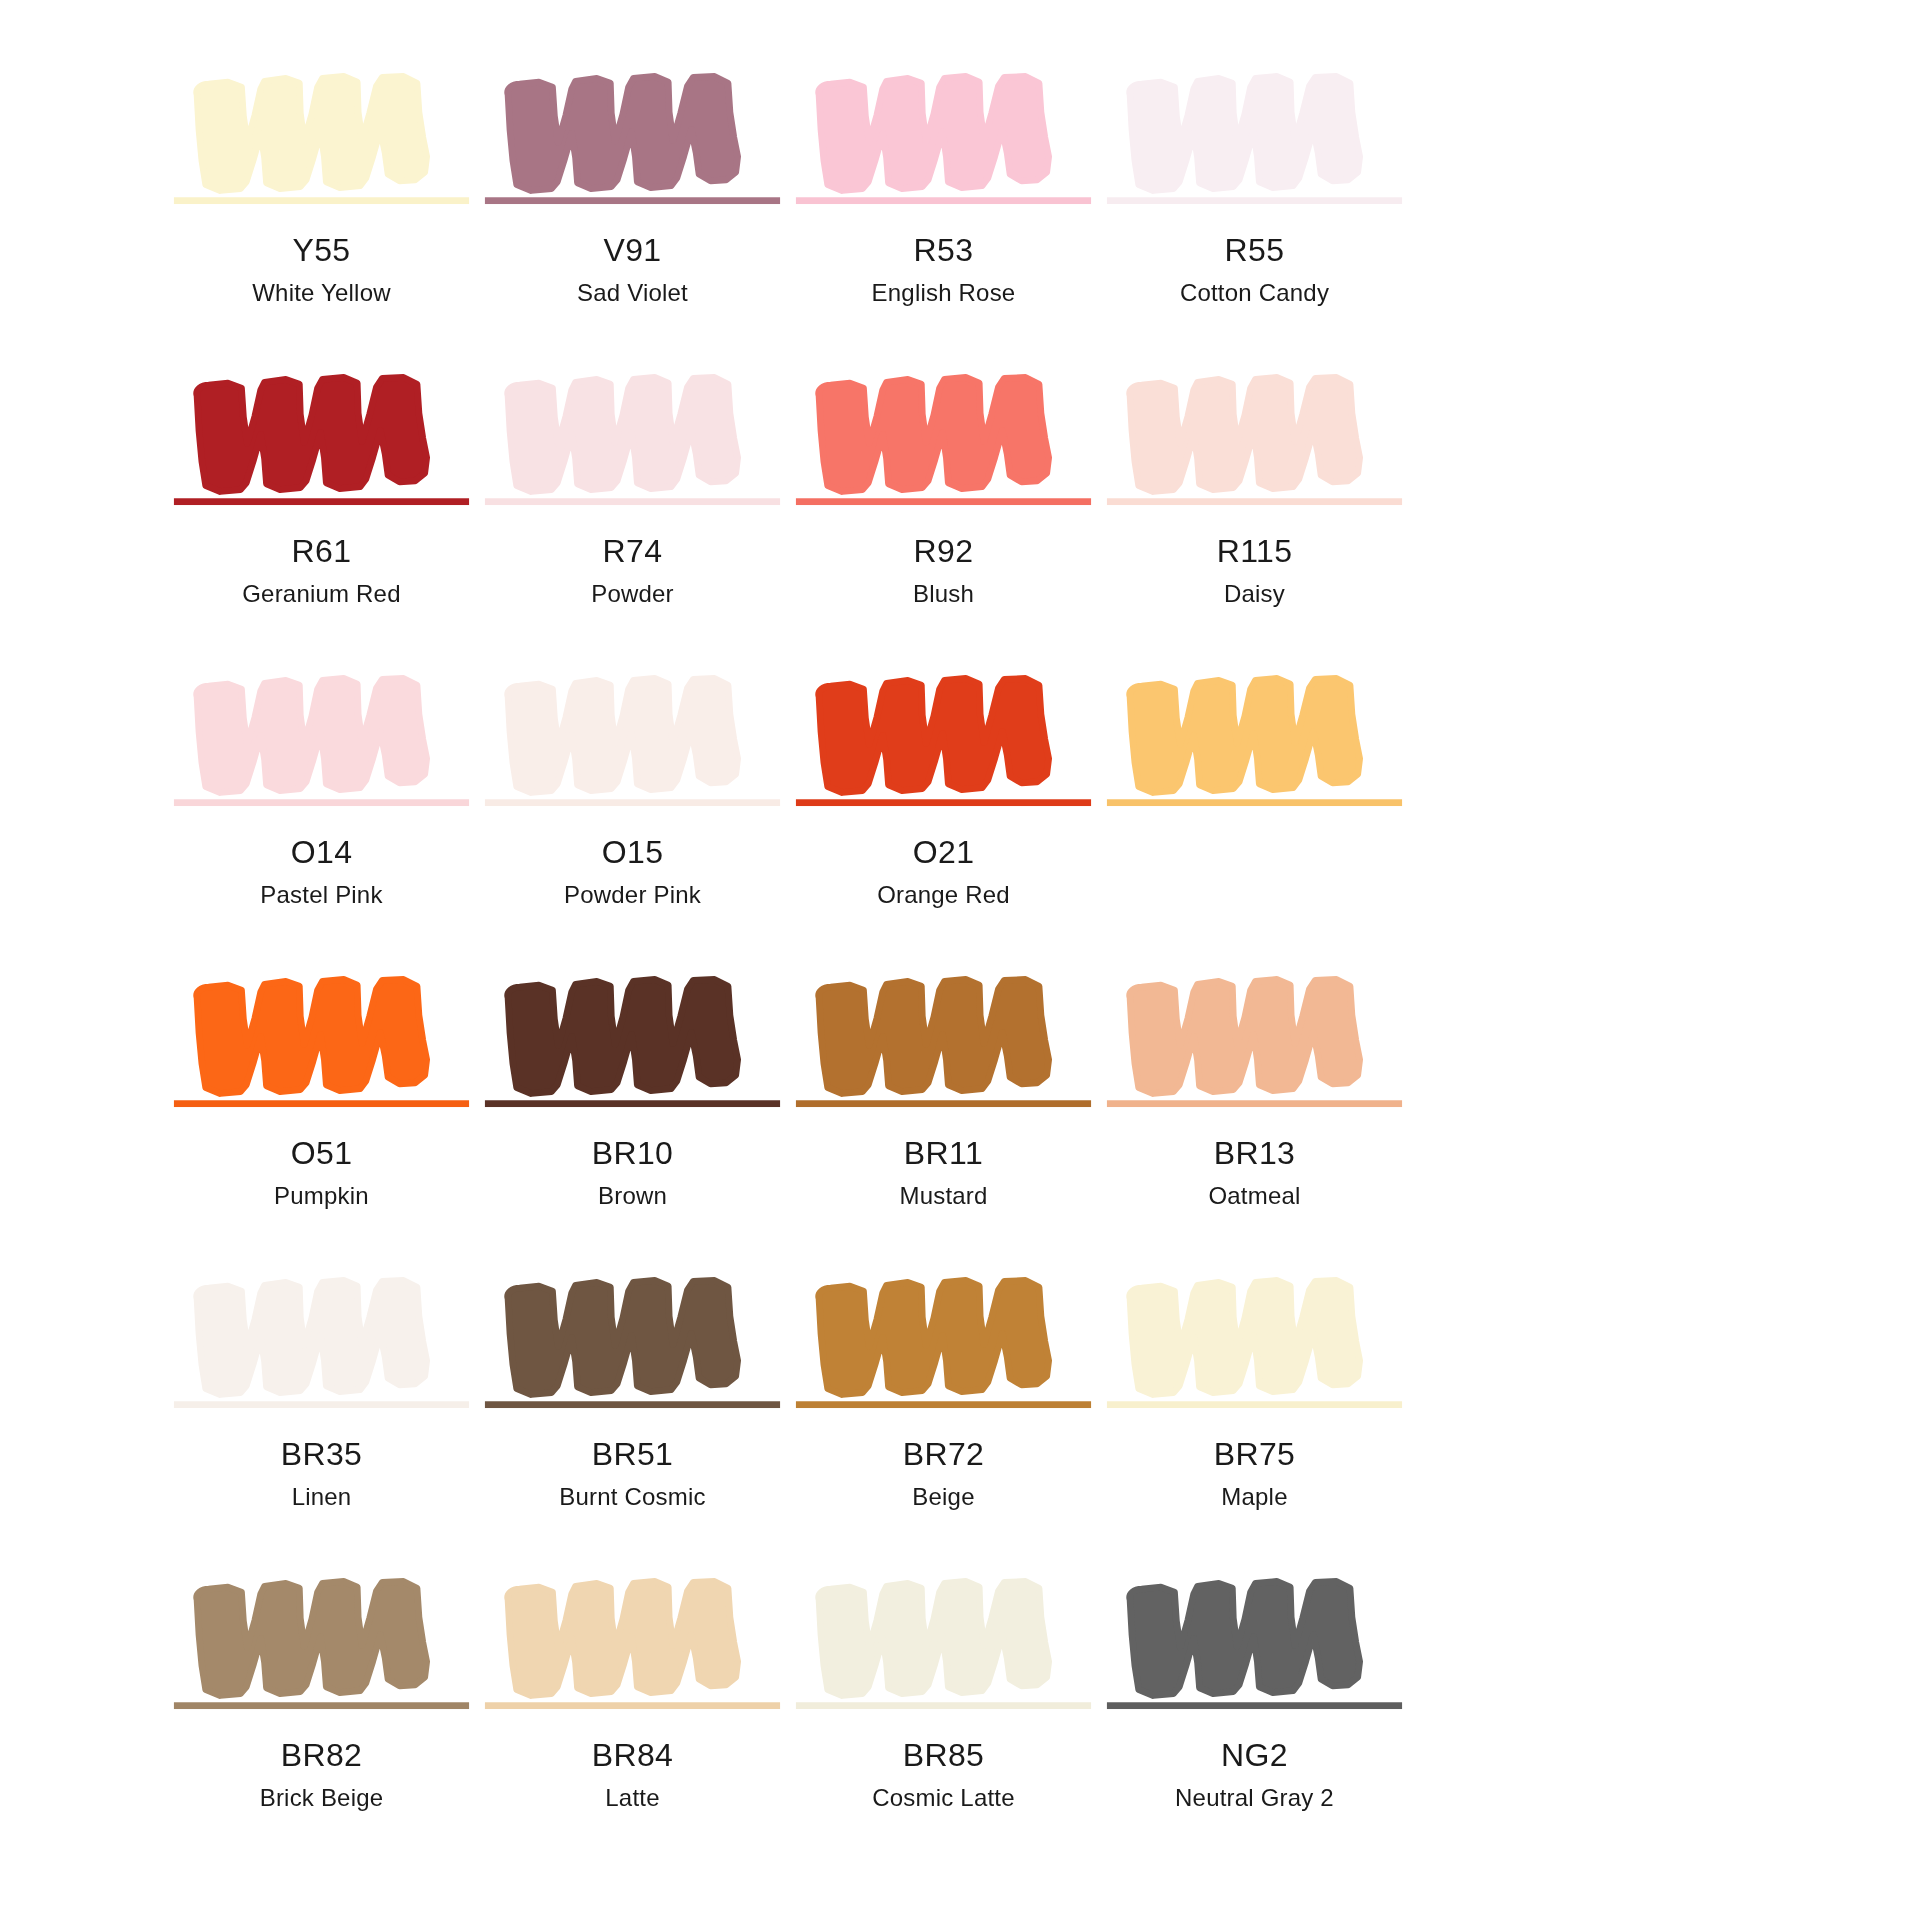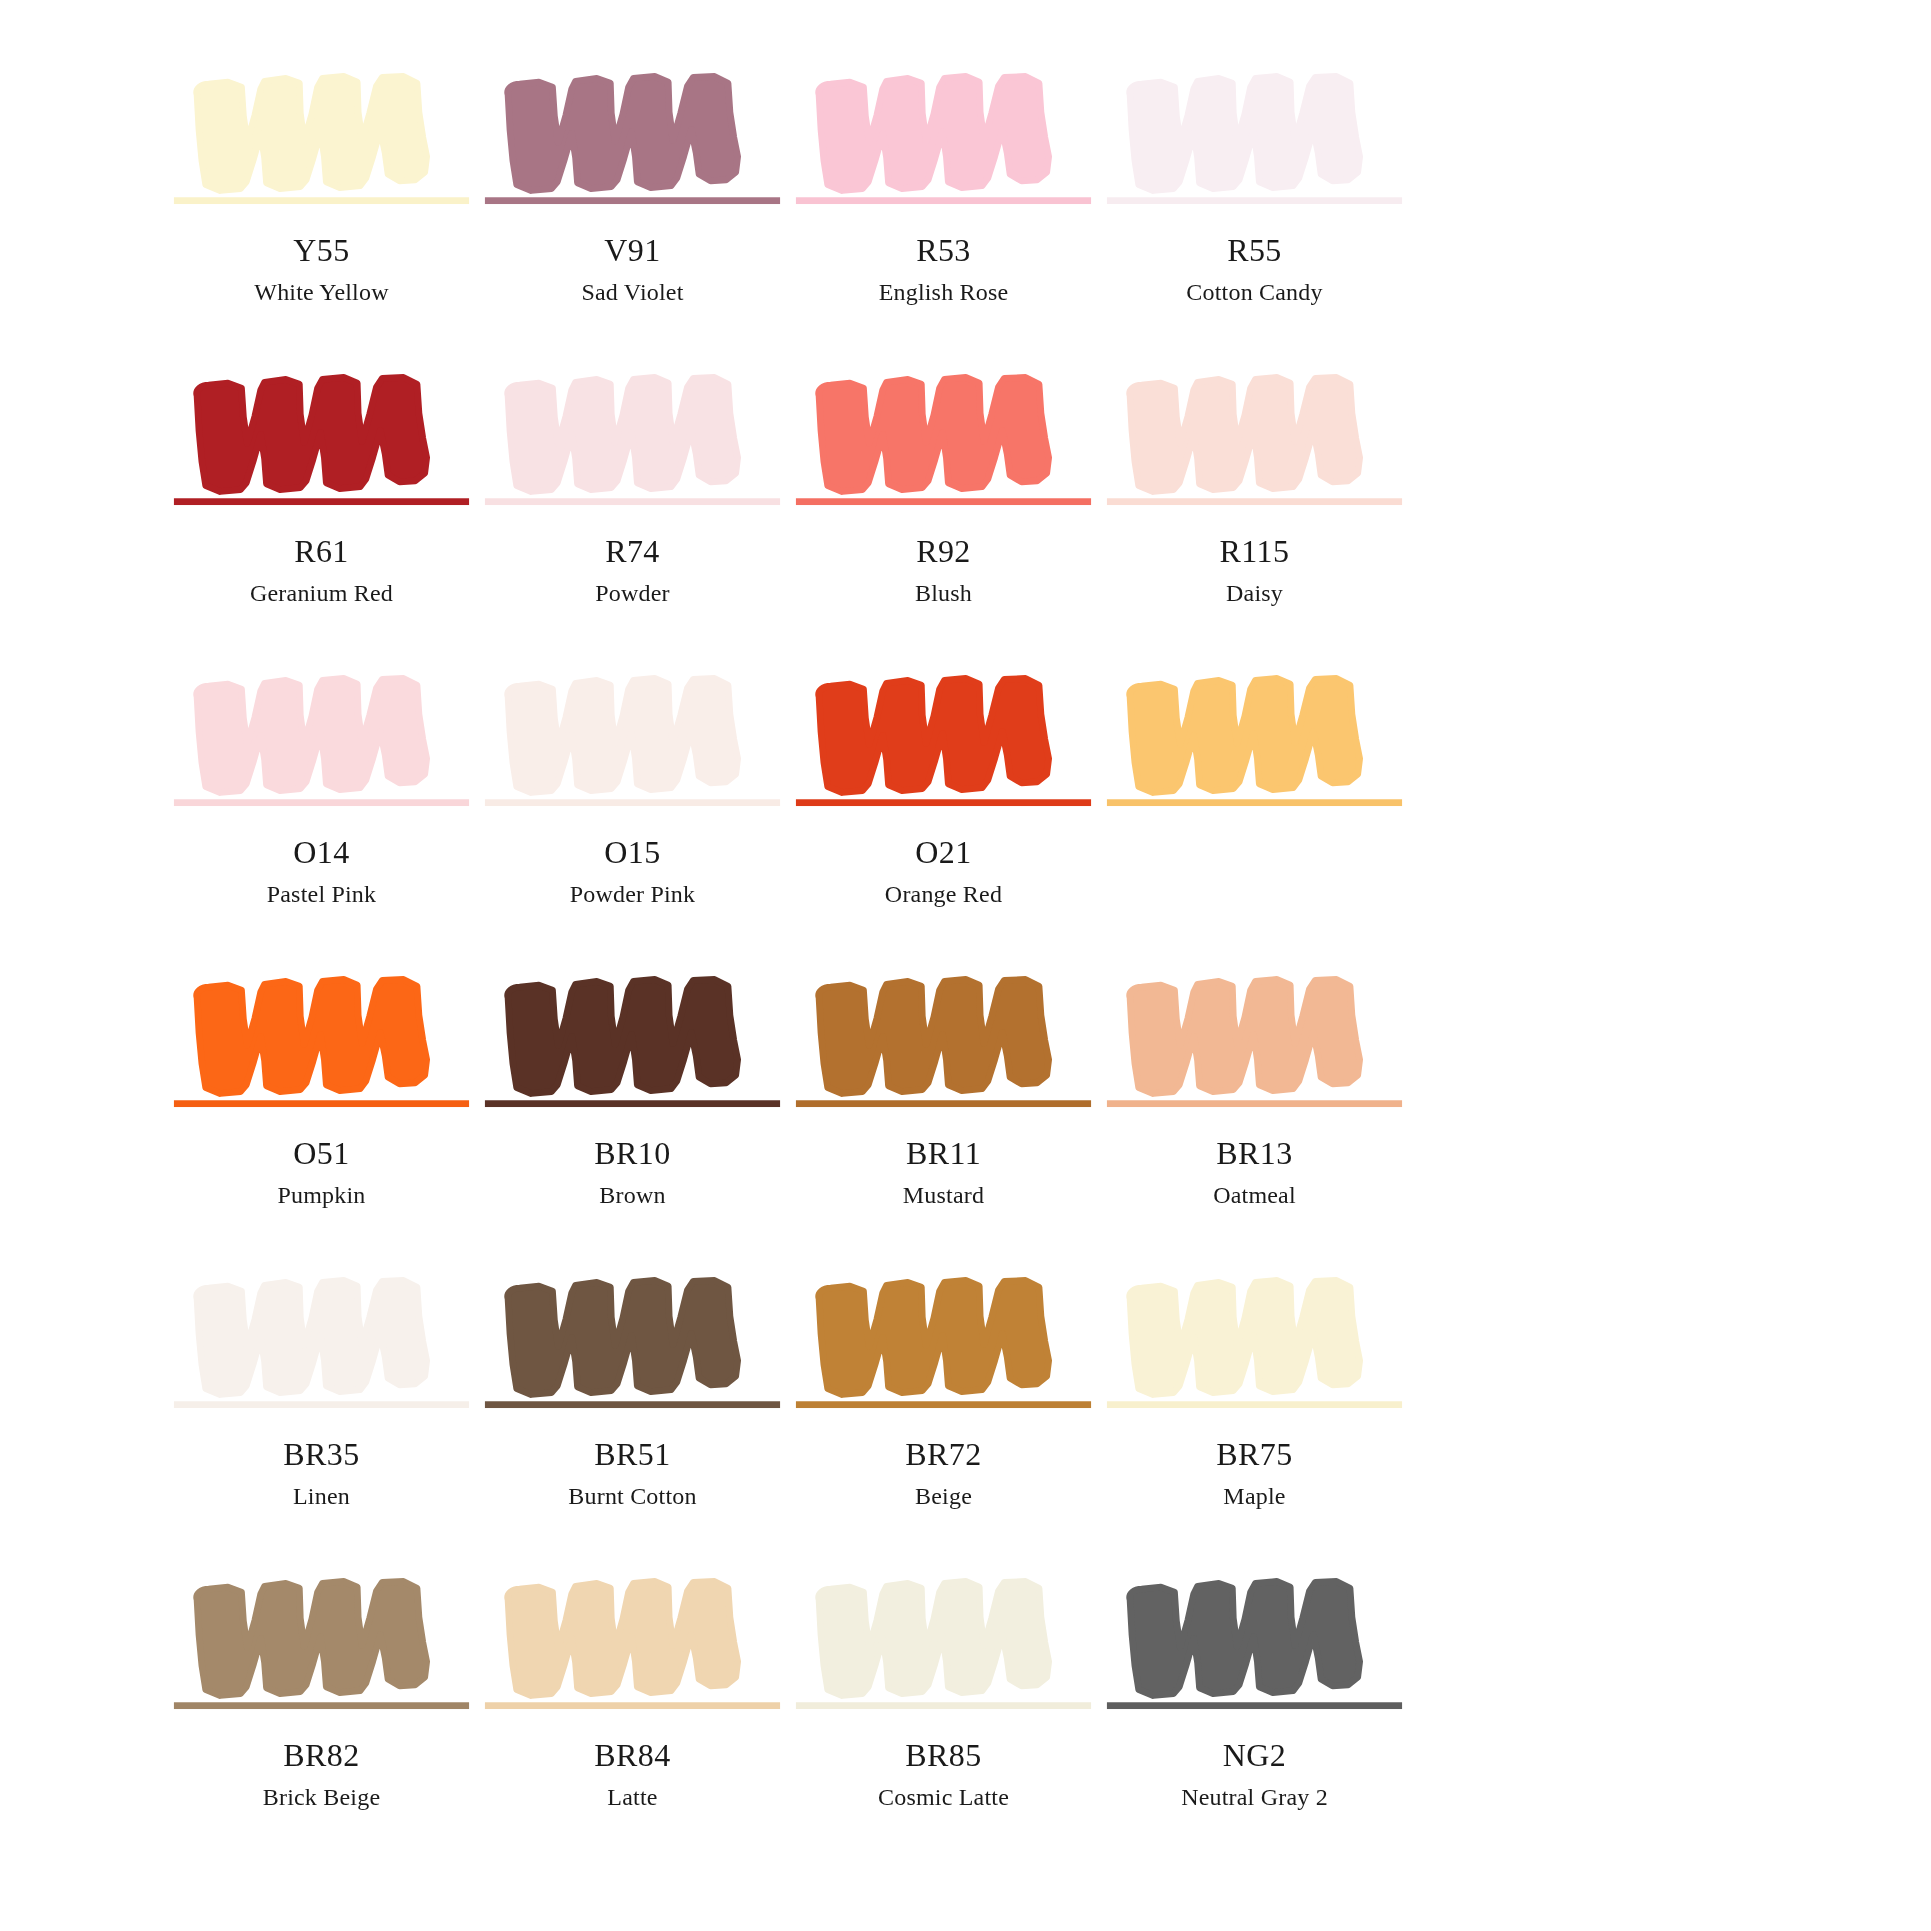--- a/index.html
+++ b/index.html
@@ -56,21 +56,20 @@
     height: 145px;
     overflow: visible;
   }
 
   .swatch-labels {
     margin-top: 25px;
     width: 309px;
     text-align: center;
     color: #131313;
     line-height: 1.30;
-    font-family: Liberation Serif, serif;
   }
 
   .swatch-code {
     font-size: 32px;
     font-weight: 400;
     letter-spacing: 0.4px;
     color: #1a1a1a;
     display: block;
   }
 
@@ -291,21 +290,21 @@
       </div>
       <div class="swatch-cell">
         <div class="stroke-wrap">
           <svg class="stroke-svg" viewBox="0 0 310 150" preserveAspectRatio="none">
             <path d="M 26 36 C 24 30 30 25 38 25 L 58 23 L 72 28 L 74 58 L 78 85 L 86 57 L 92 30 L 96 22 L 118 19 L 132 24 L 133 55 L 137 84 L 145 56 L 151 28 L 156 19 L 178 17 L 192 23 L 193 54 L 197 83 L 205 55 L 212 27 L 218 18 L 240 17 L 254 24 L 256 54 L 260 80 L 264 100 L 262 116 L 252 124 L 236 125 L 224 118 L 221 96 L 216 72 L 208 100 L 201 122 L 195 130 L 174 132 L 160 126 L 158 100 L 154 74 L 146 102 L 139 124 L 133 131 L 112 133 L 98 127 L 96 101 L 92 76 L 84 104 L 77 126 L 71 133 L 50 135 L 35 129 L 31 104 L 28 72 Z" fill="#6f5642" stroke="#6f5642" stroke-width="7" stroke-linejoin="round"></path>
             <rect x="2" y="142" width="306" height="7" fill="#6f5642"></rect>
           </svg>
         </div>
         <div class="swatch-labels">
           <span class="swatch-code">BR51</span>
-          <span class="swatch-name">Burnt Cotton</span>
+          <span class="swatch-name">Burnt Cosmic</span>
         </div>
       </div>
       <div class="swatch-cell">
         <div class="stroke-wrap">
           <svg class="stroke-svg" viewBox="0 0 310 150" preserveAspectRatio="none">
             <path d="M 26 36 C 24 30 30 25 38 25 L 58 23 L 72 28 L 74 58 L 78 85 L 86 57 L 92 30 L 96 22 L 118 19 L 132 24 L 133 55 L 137 84 L 145 56 L 151 28 L 156 19 L 178 17 L 192 23 L 193 54 L 197 83 L 205 55 L 212 27 L 218 18 L 240 17 L 254 24 L 256 54 L 260 80 L 264 100 L 262 116 L 252 124 L 236 125 L 224 118 L 221 96 L 216 72 L 208 100 L 201 122 L 195 130 L 174 132 L 160 126 L 158 100 L 154 74 L 146 102 L 139 124 L 133 131 L 112 133 L 98 127 L 96 101 L 92 76 L 84 104 L 77 126 L 71 133 L 50 135 L 35 129 L 31 104 L 28 72 Z" fill="#c08236" stroke="#c08236" stroke-width="7" stroke-linejoin="round"></path>
             <rect x="2" y="142" width="306" height="7" fill="#bd8033"></rect>
           </svg>
         </div>
         <div class="swatch-labels">

